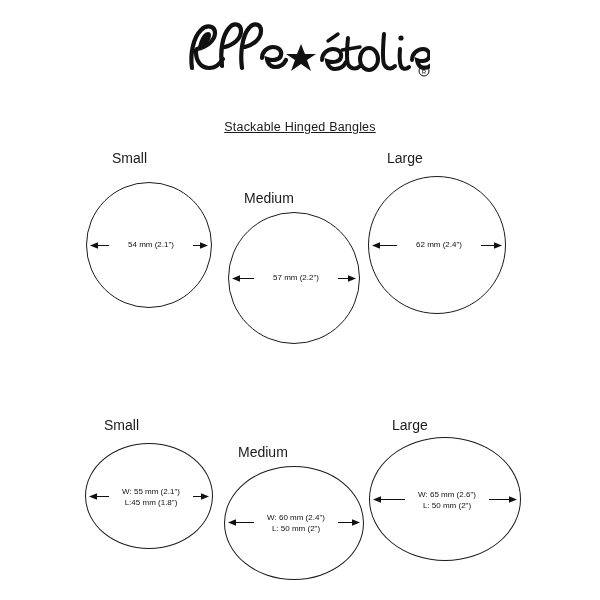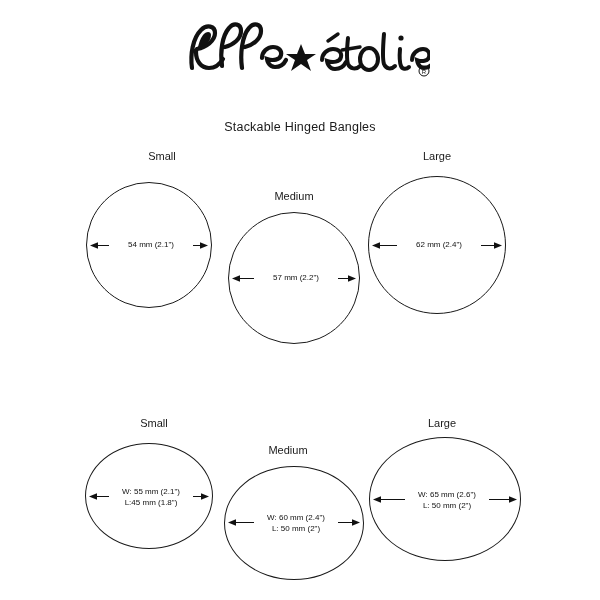--- a/index.html
+++ b/index.html
@@ -35,30 +35,30 @@
 
   
   .section-title {
     position: absolute;
     width: 600px;
     left: 0;
     text-align: center;
     font-size: 12.5px;
     letter-spacing: 0.2px;
     color: #1a1a1a;
+    text-decoration: underline;
   }
   #title-hinged { top: 120px; }
   #title-oval { top: 393px; }
 
   
   .size-label {
     position: absolute;
-    font-size: 11px;
+    font-size: 14px;
     color: #1a1a1a;
-    text-align: center;
     white-space: nowrap;
   }
 
   
   .shape {
     position: absolute;
     border: 1.6px solid #1a1a1a;
     background: transparent;
     box-sizing: border-box;
   }

